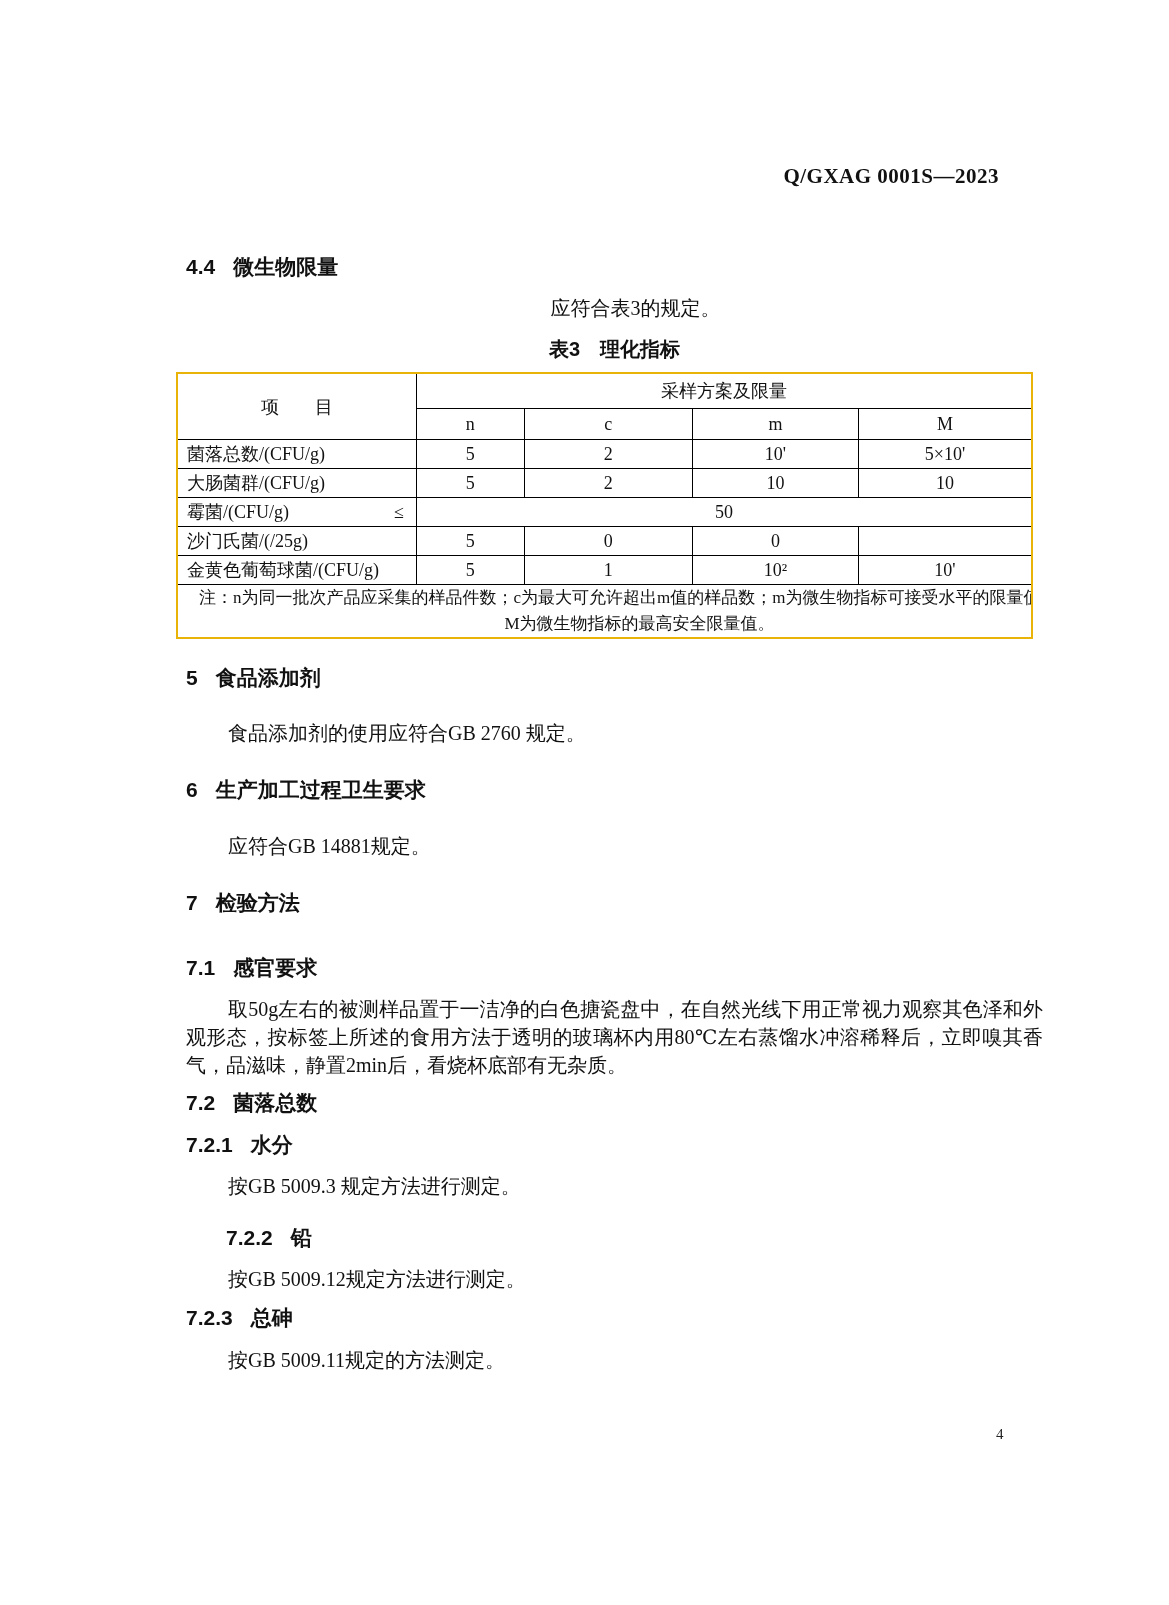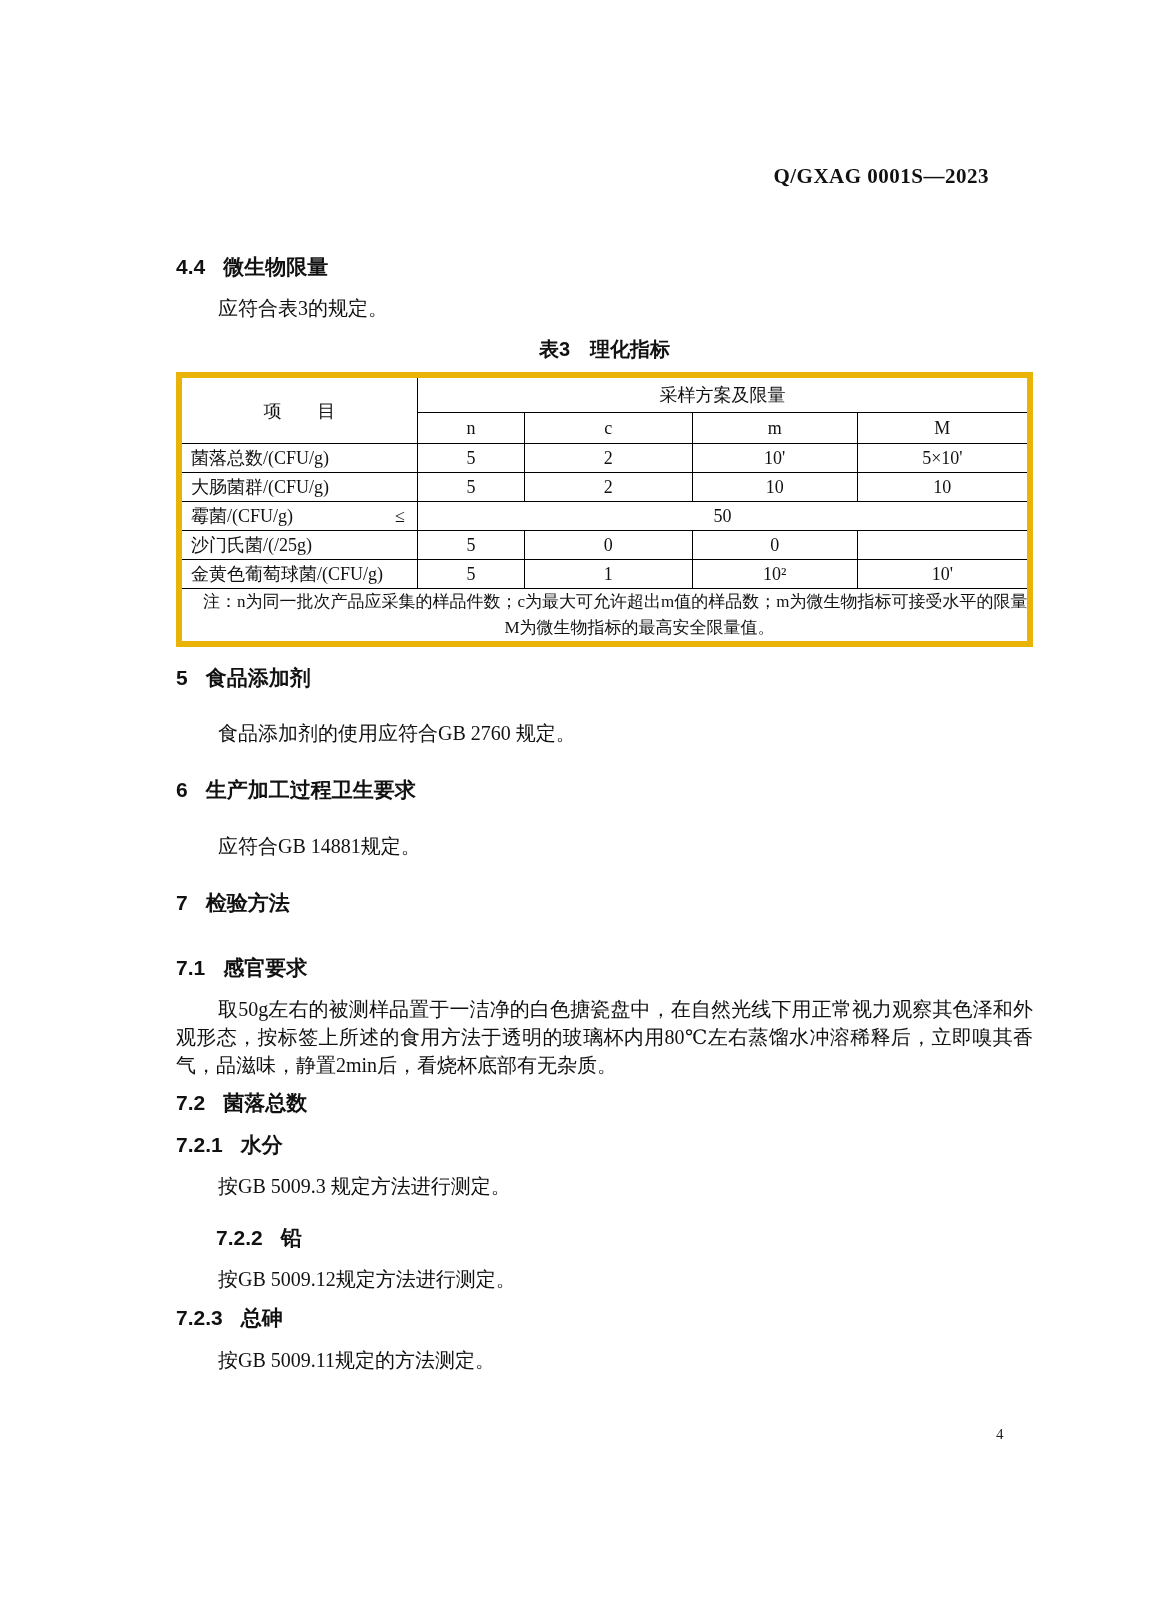--- a/index.html
+++ b/index.html
@@ -4,21 +4,21 @@
 <style>
   html,body { margin:0; padding:0; background:#ffffff; }
   .page {
     position:relative;
     width:1169px; height:1605px;
     background:#ffffff;
     color:#111111;
     font-family:"Liberation Serif","DejaVu Serif",serif;
     overflow:hidden;
   }
-  .abs { position:absolute; left:176px; width:857px; }
+  .abs { position:absolute; left:186px; width:857px; }
 
   .doc-header {
     top:164px;
     text-align:right;
     padding-right:44px;
     box-sizing:border-box;
     font-family:"Liberation Serif","DejaVu Serif",serif;
     font-weight:bold;
     font-size:21px;
     letter-spacing:0.5px;
@@ -48,21 +48,21 @@
     font-family:"Liberation Sans","DejaVu Sans",sans-serif;
     font-weight:bold;
     font-size:20px;
   }
 
   table.limits-table {
     position:absolute; left:176px; top:372px;
     width:857px;
     border-collapse:collapse;
     table-layout:fixed;
-    border:6px solid #eab308;
+    border:2px solid #eab308;
     font-size:18px;
   }
   .limits-table th, .limits-table td {
     border:1px solid #000;
     font-weight:normal;
     text-align:center;
     vertical-align:middle;
     padding:0 4px;
     overflow:hidden;
   }
@@ -99,21 +99,21 @@
 <body>
 
 <div class="page">
 
   <div class="abs doc-header">Q/GXAG 0001S—2023</div>
 
   <div class="abs heading" style="top:255px;">
     <span class="h-num">4.4</span>
     <span class="h-title">微生物限量</span>
   </div>
-  <p class="abs body-text" style="top:294px;">应符合表3的规定。</p>
+  <p class="abs body-text" style="top:294px;text-align:center;">应符合表3的规定。</p>
 
   <div class="abs table-caption">表3　理化指标</div>
 
   <table class="limits-table">
     <colgroup>
       <col style="width:28%">
       <col style="width:12.6%">
       <col style="width:19.7%">
       <col style="width:19.4%">
       <col style="width:20.3%">

